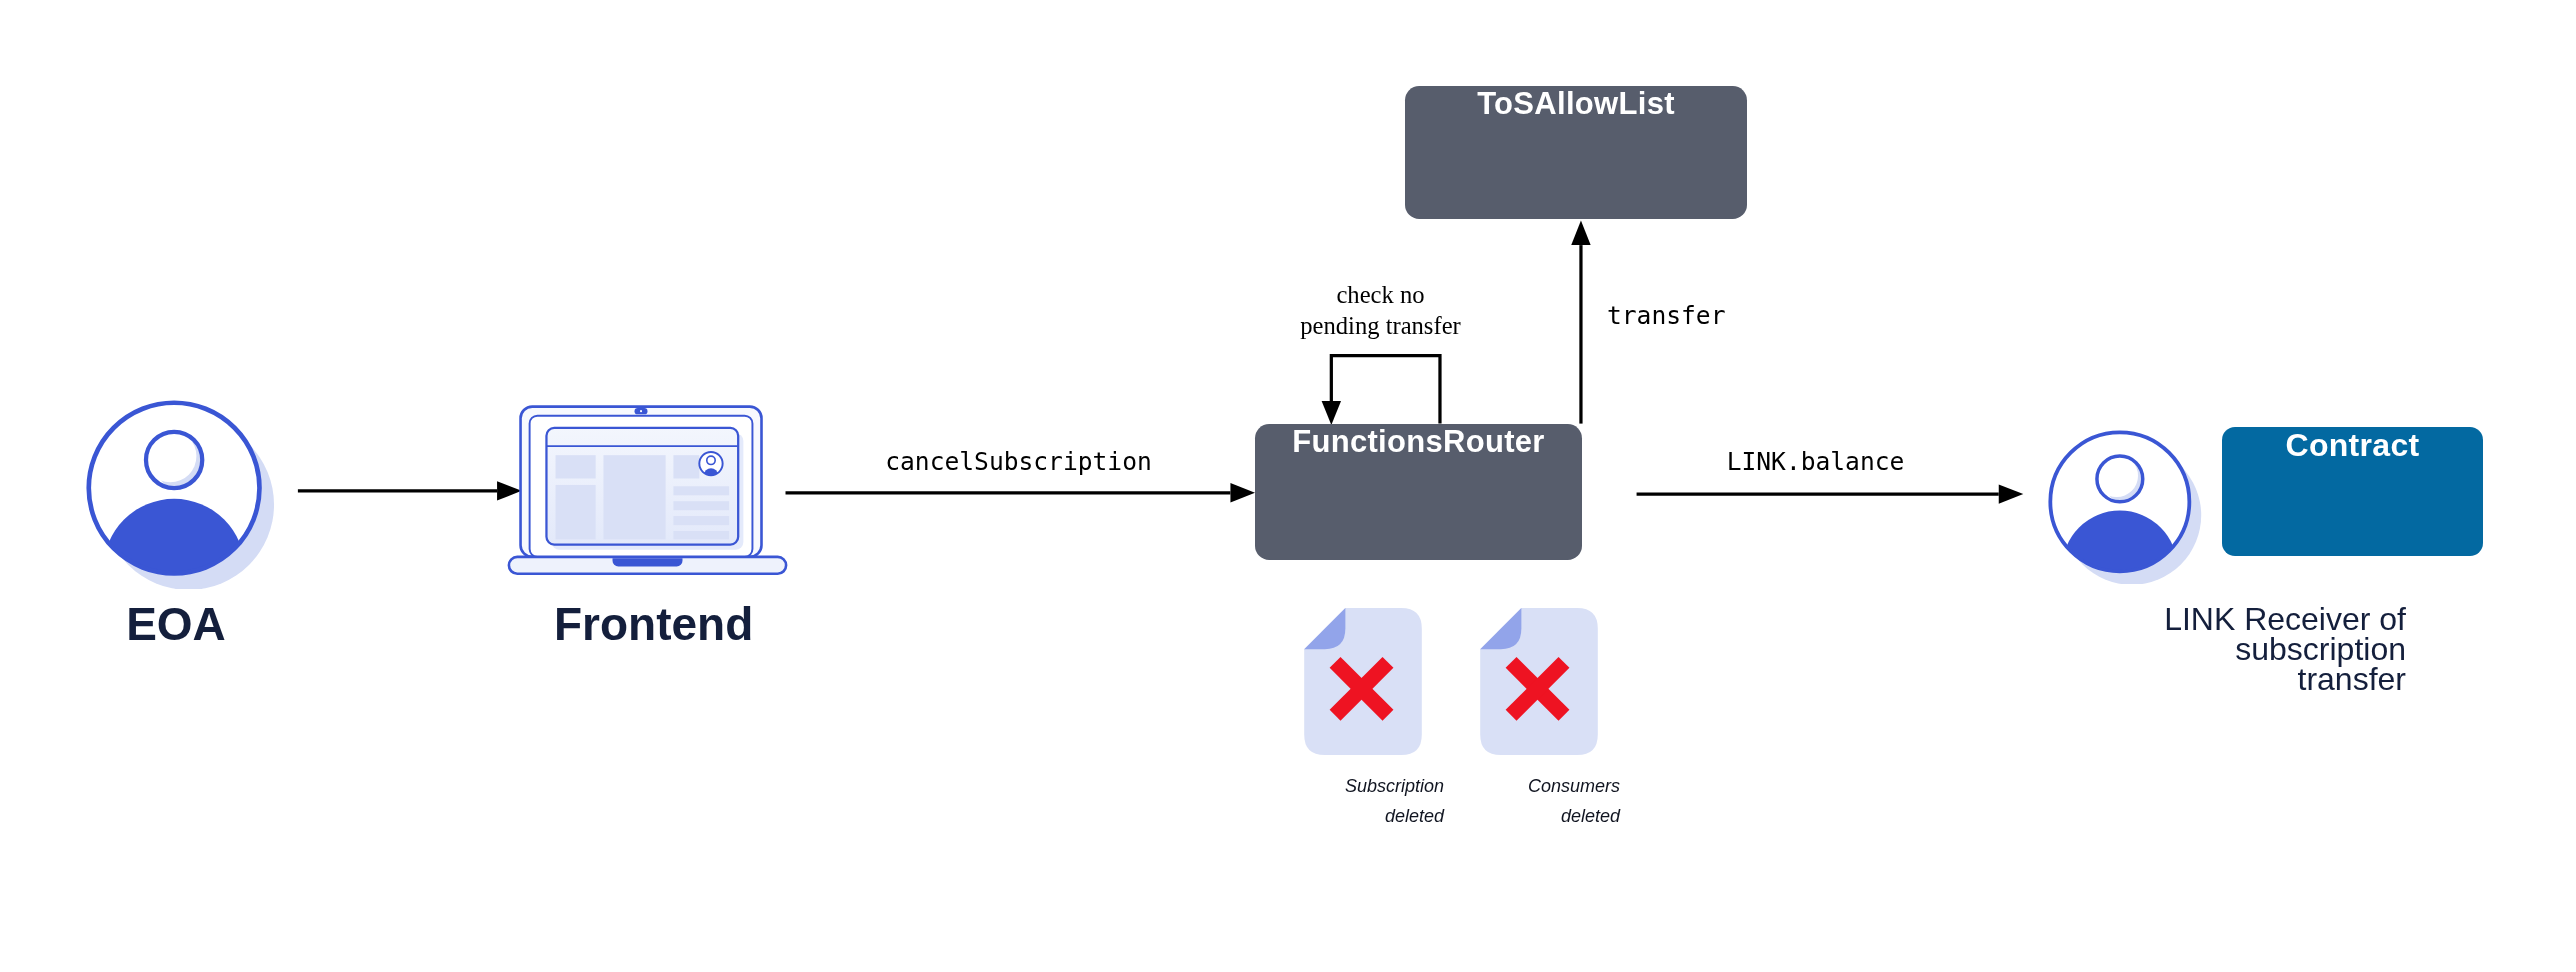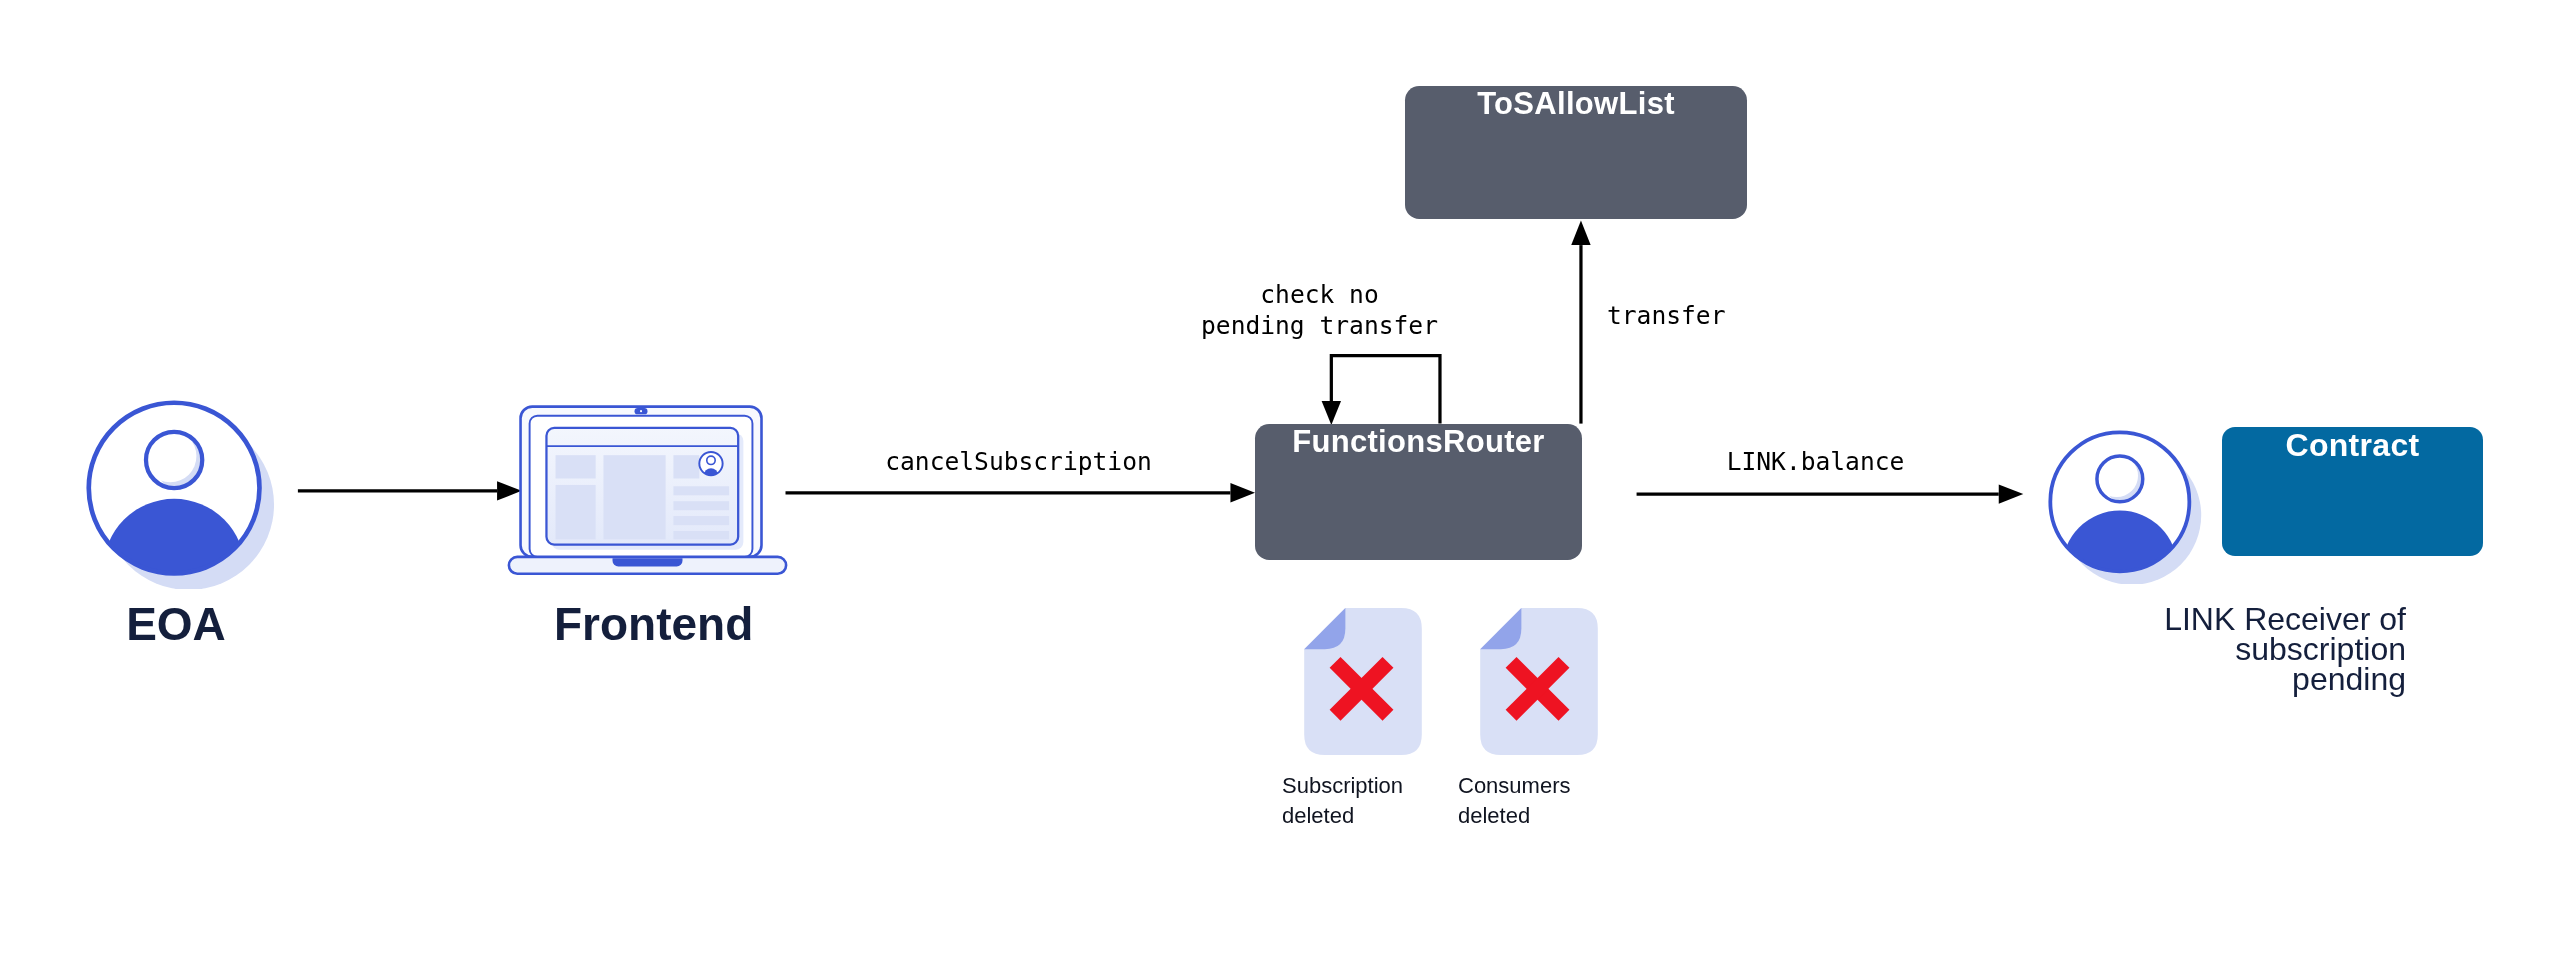--- a/index.html
+++ b/index.html
@@ -10,22 +10,22 @@
             color:#ffffff;font-weight:700;font-size:31px;letter-spacing:0.3px;}
   .box-slate{background:#575d6c;border-radius:14.2px;}
   .box-navy{background:#0369a1;border-radius:13px;}
   .node-label{position:absolute;text-align:center;color:#141f3c;font-weight:700;
               font-size:46px;line-height:36px;}
   .mono-label{position:absolute;color:#000000;font-family:"DejaVu Sans Mono","Liberation Mono",monospace;
               font-size:24.6px;line-height:31px;white-space:nowrap;}
   .mono-center{text-align:center;}
   .caption{position:absolute;text-align:right;color:#141f3c;font-weight:400;
            font-size:32px;line-height:30px;}
-  .doc-label{position:absolute;text-align:left;color:#101420;font-weight:400;
-             font-size:22px;line-height:30px;}
+  .doc-label{position:absolute;text-align:right;color:#101420;font-weight:400;
+             font-size:18px;line-height:30px;font-style:italic;}
   svg{display:block;}
 </style>
 </head>
 <body>
 
 <div id="canvas">
 
   <svg class="abs" style="left:0;top:0;" width="2576" height="972" viewBox="0 0 3982 1503">
 
     <g>
@@ -112,21 +112,21 @@
     <path d="M166 241 h108 v4 a9 9 0 0 1 -9 9 h-90 a9 9 0 0 1 -9 -9 z" fill="#3a56d4"></path>
   </svg>
   <div class="node-label" style="left:554px;top:606px;width:194px;">Frontend</div>
 
   <div class="mono-label mono-center" style="left:857px;top:446px;width:323px;">cancelSubscription</div>
 
   <div class="node-box box-slate" style="left:1255px;top:424px;width:327px;height:136px;">
     <span>FunctionsRouter</span>
   </div>
 
-  <div class="mono-label mono-center" style="left:1158px;top:279px;width:323px;">
+  <div class="mono-label mono-center" style="left:1219px;top:279px;width:323px;font-family:Liberation Serif, serif;">
     <div>check no</div>
     <div>pending transfer</div>
   </div>
 
   <div class="mono-label" style="left:1607px;top:300px;">transfer</div>
 
   <div class="node-box box-slate" style="left:1405px;top:86px;width:342px;height:133px;">
     <span>ToSAllowList</span>
   </div>
 
@@ -154,21 +154,21 @@
     <circle cx="48" cy="33.5" r="14.5" fill="none" stroke="#3a56d4" stroke-width="2.2"></circle>
     <circle cx="48" cy="48" r="44" fill="none" stroke="#3a56d4" stroke-width="2.4"></circle>
   </svg>
 
   <div class="node-box box-navy" style="left:2222px;top:427px;width:261px;height:129px;font-size:32px;">
     <span>Contract</span>
   </div>
 
   <div class="caption" style="left:2128px;top:604px;width:278px;">
     <div>LINK Receiver of</div>
-    <div>subscription pending</div>
+    <div>subscription transfer</div>
   </div>
 
   <svg class="abs" style="left:1304px;top:608px;" width="118" height="147" viewBox="0 0 80 100">
     <path d="M28 0 H66 Q80 0 80 14 V86 Q80 100 66 100 H14 Q0 100 0 86 V28 Z" fill="#d9e0f6"></path>
     <path d="M28 0 V14 Q28 28 14 28 H0 Z" fill="#92a4ea"></path>
     <g>
       <line x1="21" y1="37" x2="57" y2="73" stroke="#ee1322" stroke-width="10.5"></line>
       <line x1="57" y1="37" x2="21" y2="73" stroke="#ee1322" stroke-width="10.5"></line>
     </g>
   </svg>

